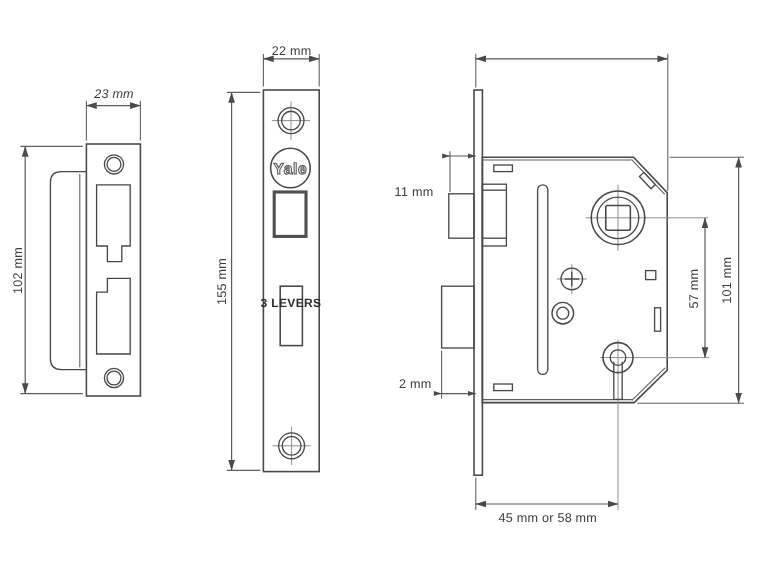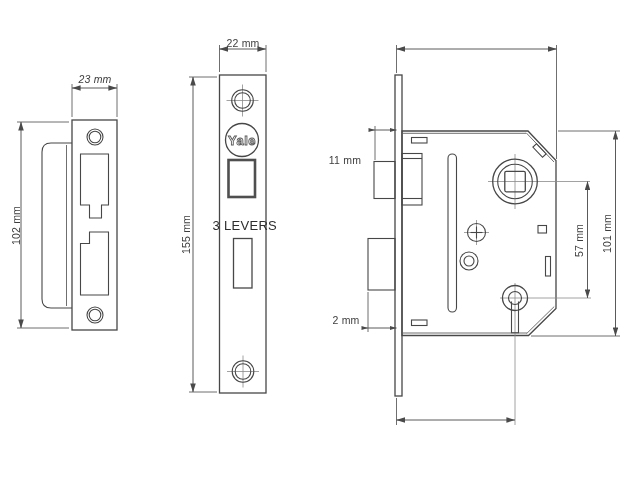--- a/index.html
+++ b/index.html
@@ -2,21 +2,21 @@
 <html><head>
 <meta charset="utf-8">
 <style>
   html,body{margin:0;padding:0;background:#ffffff;}
   #canvas{position:relative;width:640px;height:480px;background:#ffffff;overflow:hidden;
           font-family:"Liberation Sans", sans-serif;}
   #drawing{position:absolute;left:0;top:0;}
   .lbl{position:absolute;font-size:10.5px;line-height:13px;color:#3d3d3d;
        text-align:center;white-space:nowrap;letter-spacing:0.2px;}
   .vert{transform:rotate(-90deg);}
-  .marking{font-size:13px;line-height:9px;font-weight:normal;color:#2e2e2e;letter-spacing:0.3px;}
+  .marking{font-size:10px;line-height:9px;font-weight:bold;color:#2e2e2e;letter-spacing:0.3px;margin-top:28px;}
   .logo{font-size:13px;line-height:15px;font-weight:bold;color:#9a9a9a;
         -webkit-text-stroke:0.9px #5a5a5a;color:transparent;letter-spacing:0.5px;}
   
   .ln{stroke:#474747;stroke-width:1.3;fill:none;}
   .ln2{stroke:#474747;stroke-width:1.1;fill:none;}
   .thk{stroke:#4f4f4f;stroke-width:2.6;fill:none;}
   .sub{stroke:#5f5f5f;stroke-width:0.9;fill:none;}
   .dim{stroke:#5a5a5a;stroke-width:1;fill:none;}
   .cross{stroke:#8a8a8a;stroke-width:0.8;fill:none;}
 </style>
@@ -157,17 +157,18 @@
   <div class="lbl" style="left:60px;top:73px;width:70px;font-style:italic;">23 mm</div>
   <div class="lbl vert" style="left:-14px;top:218.5px;width:60px;">102 mm</div>
 
   <div class="lbl" style="left:208px;top:36.5px;width:70px;text-align:center;">22 mm</div>
   <div class="lbl vert" style="left:156px;top:227.5px;width:60px;">155 mm</div>
 
   <div class="lbl" style="left:315px;top:116px;width:60px;margin-top:38px;">11 mm</div>
   <div class="lbl" style="left:316px;top:313.5px;width:60px;">2 mm</div>
   <div class="lbl vert" style="left:549px;top:233.5px;width:60px;">57 mm</div>
   <div class="lbl vert" style="left:577px;top:227px;width:60px;">101 mm</div>
+  <div class="lbl" style="left:396.5px;top:425.5px;width:120px;">45 mm or 58 mm</div>
 
   <div class="lbl logo" style="left:217px;top:132.5px;width:50px;">Yale</div>
   <div class="lbl marking" style="left:212.5px;top:221px;width:60px;">3 LEVERS</div>
 
 </div>
 
 </body></html>

